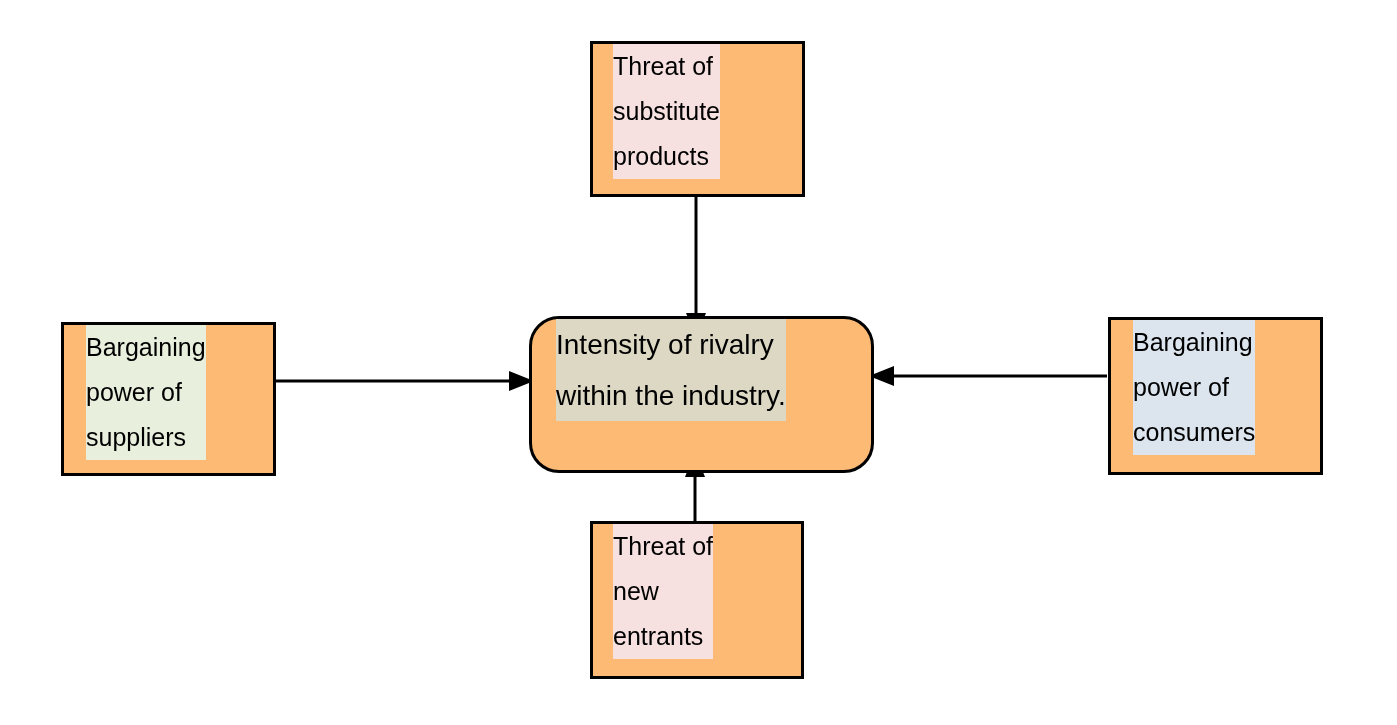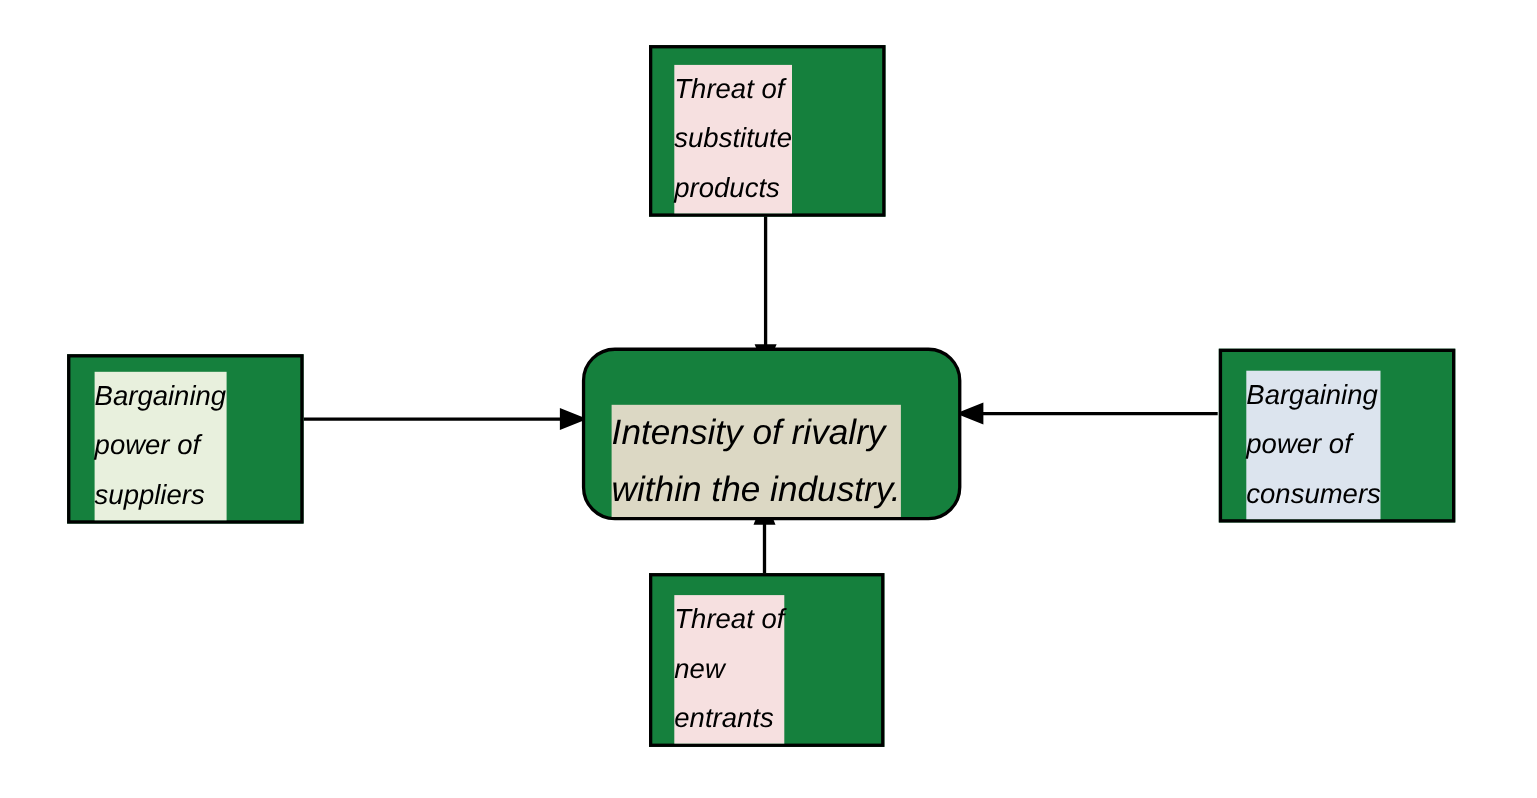--- a/index.html
+++ b/index.html
@@ -22,26 +22,25 @@
     position: absolute;
     left: 0;
     top: 0;
     width: 1397px;
     height: 725px;
     pointer-events: none;
   }
   .node {
     position: absolute;
     box-sizing: border-box;
-    background: #15803d;
+    background: #fdba74;
     border: 3px solid #000000;
     display: flex;
-    align-items: flex-end;
+    align-items: flex-start;
     justify-content: flex-start;
-    font-style: italic;
   }
   .node.square {
     border-radius: 0;
   }
   .node.rounded {
     border-radius: 30px;
     border-width: 3px;
   }
   .node-text {
     display: block;
@@ -64,21 +63,21 @@
   #node-bottom   { left: 590px; top: 521px; width: 214px; height: 158px; }
   #node-bottom .node-text   { margin-left: 20px; margin-top: 0px; }
 
   #node-left     { left: 61px;  top: 322px; width: 215px; height: 154px; }
   #node-left .node-text     { margin-left: 22px; margin-top: 0px; }
 
   #node-right    { left: 1108px; top: 317px; width: 215px; height: 158px; }
   #node-right .node-text    { margin-left: 22px; margin-top: 0px; }
 
   #node-center   { left: 529px; top: 316px; width: 345px; height: 157px; }
-  #node-center .node-text   { margin-left: 24px; margin-top: 0px; font-size: 32px; line-height: 51px; }
+  #node-center .node-text   { margin-left: 24px; margin-top: 0px; font-size: 28px; line-height: 51px; }
 </style>
 </head>
 <body>
 
 <div id="canvas">
 
   <svg class="arrow-layer" viewBox="0 0 1397 725" width="1397" height="725" xmlns="http://www.w3.org/2000/svg">
 
     <g>
       <line x1="696" y1="196" x2="696" y2="322" stroke="#000000" stroke-width="3"></line>

